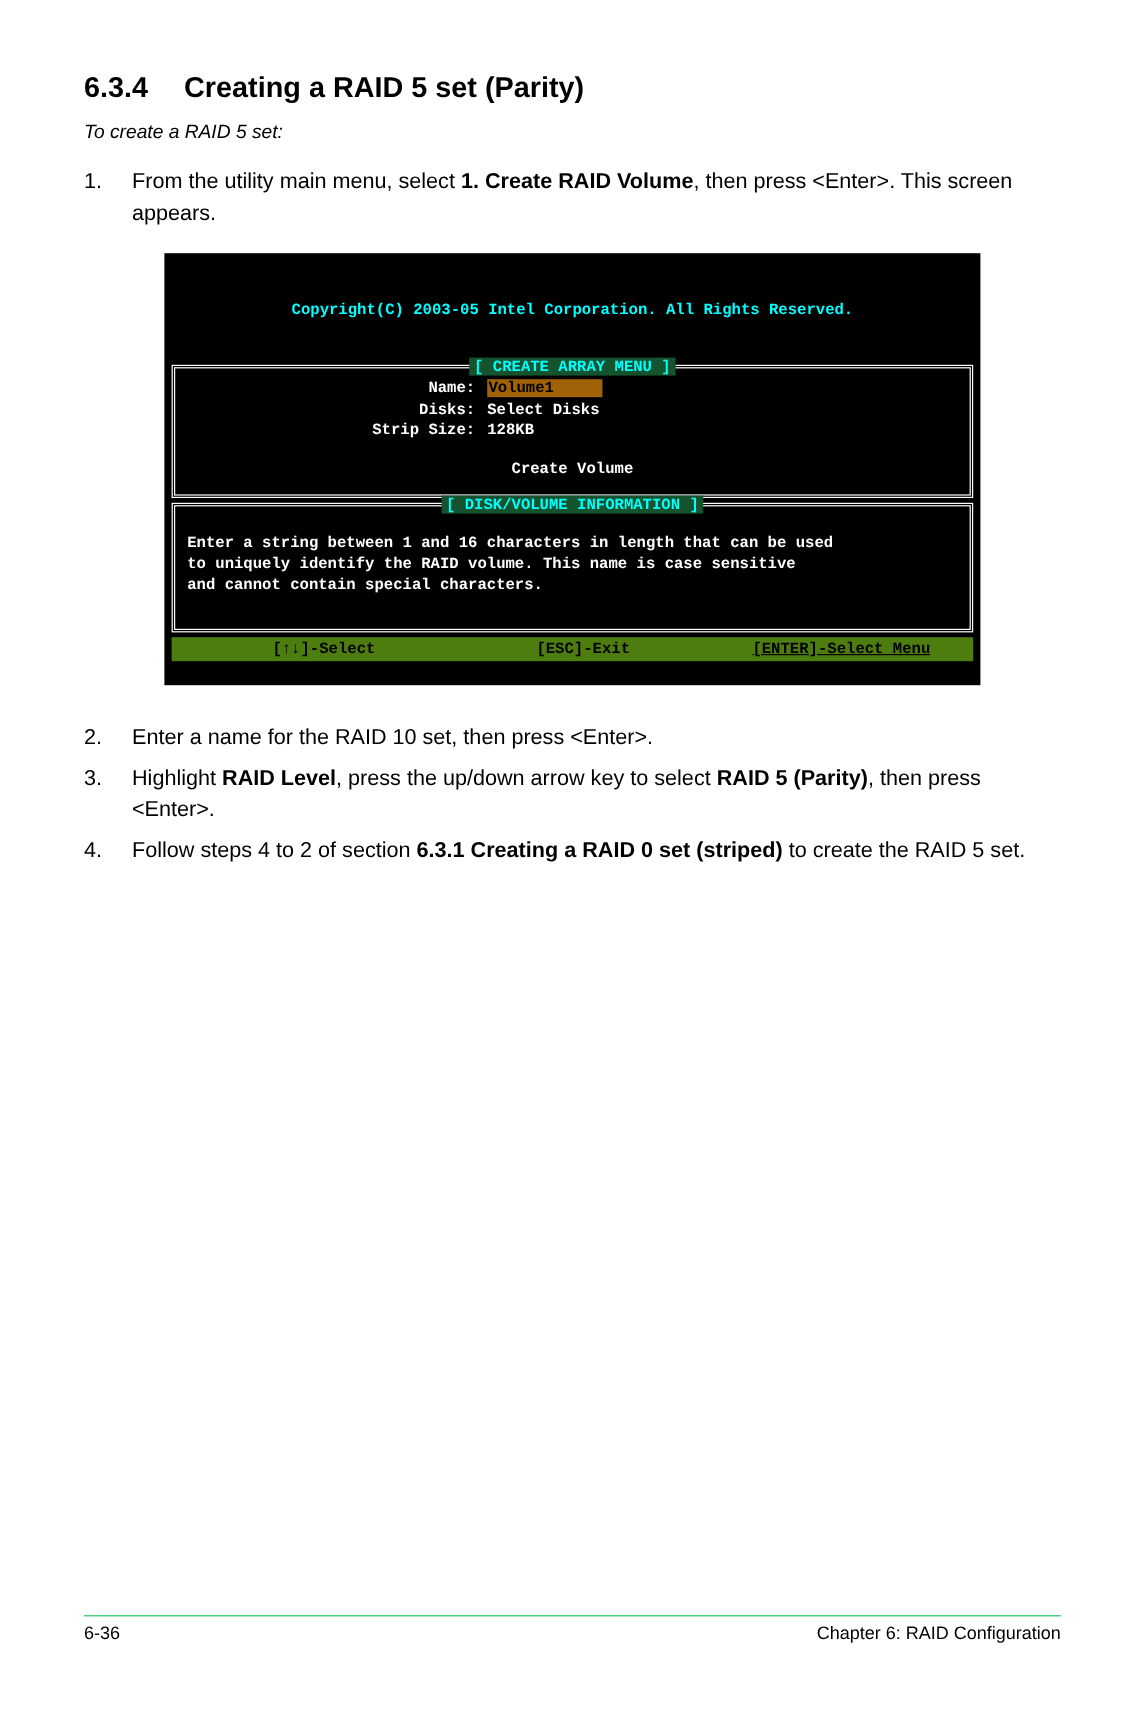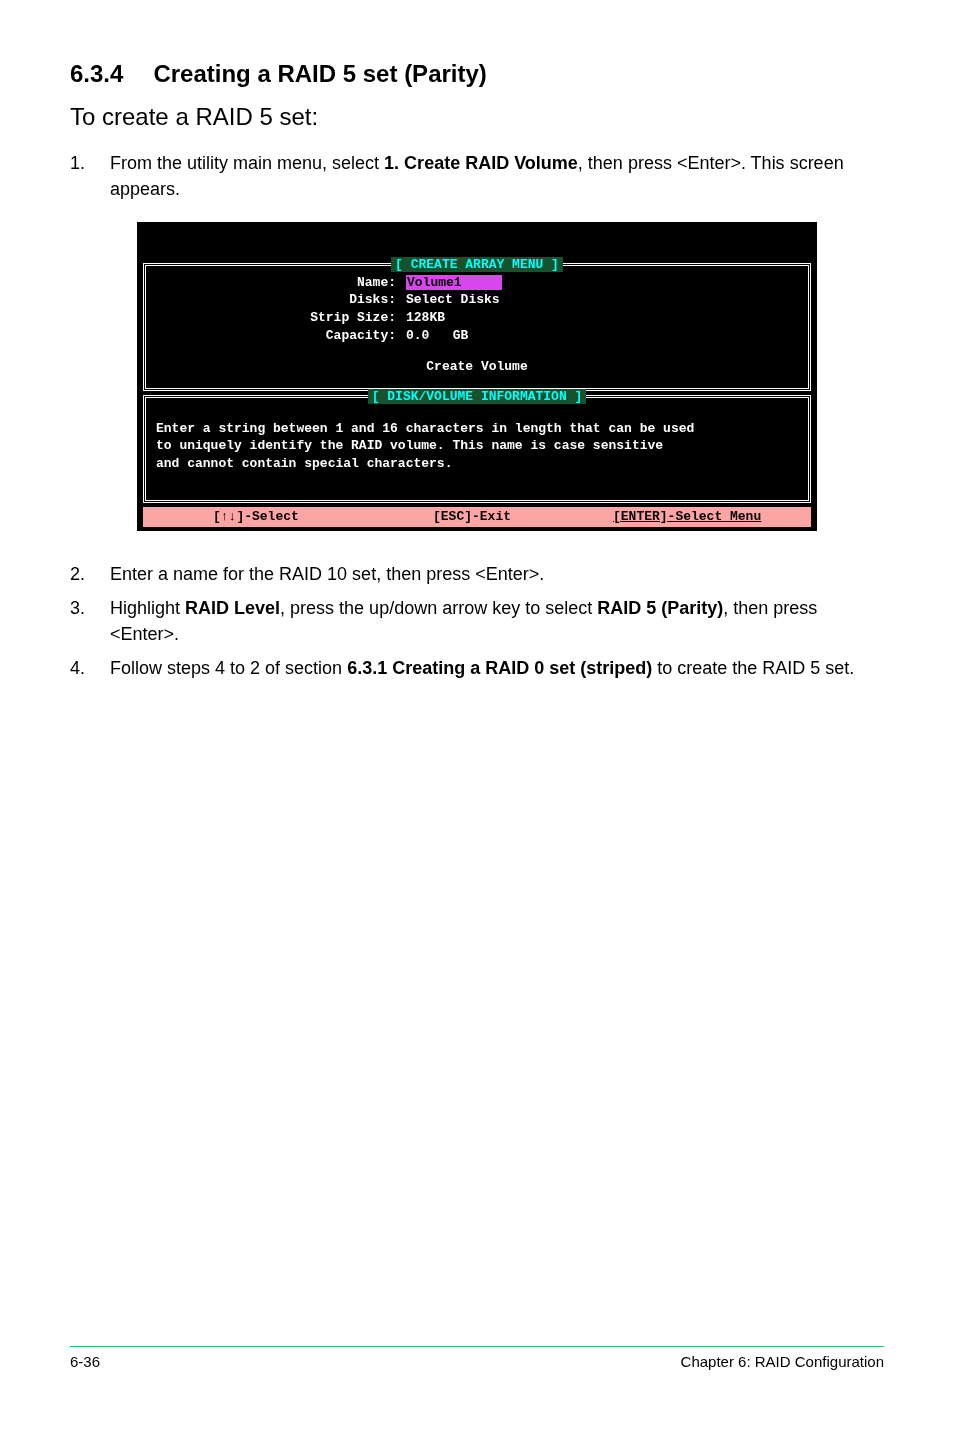--- a/index.html
+++ b/index.html
@@ -19,23 +19,24 @@
   .sec-title {
     font-size: 24px;
     font-weight: bold;
     margin: 0 0 12px 0;
   }
   .sec-num {
     display: inline-block;
     margin-right: 30px;
   }
   .body-text {
-    font-size: 24px;
+    font-size: 16px;
     line-height: 1.4;
     margin: 0 0 16px 0;
+    font-style: italic;
   }
   ol.steps {
     font-size: 18px;
     line-height: 1.45;
     padding-left: 0;
     list-style: none;
     margin: 0 0 20px 0;
   }
   ol.steps > li {
     display: flex;
@@ -94,41 +95,41 @@
     text-align: right;
     padding-right: 10px;
     white-space: pre;
   }
   .menu-val {
     flex: 1;
     text-align: left;
     white-space: pre;
   }
   .hl {
-    background: #d946ef;
+    background: #a16207;
     color: #000;
     padding: 0 1px;
   }
   .create-vol {
     text-align: center;
     margin-top: 14px;
     margin-bottom: 4px;
   }
   .info-text {
     text-align: left;
     white-space: pre-wrap;
     margin-top: 14px;
     margin-bottom: 20px;
   }
   .footer-bar {
-    background: #fca5a5;
+    background: #4d7c0f;
     color: #000;
     display: flex;
-    padding: 1px 10px;
-    margin: 0 6px 4px 6px;
+    padding: 1px 24px;
+    margin: 0 6px 20px 6px;
   }
   .footer-bar .f1 { width: 220px; padding-left: 60px; }
   .footer-bar .f2 { width: 180px; }
   .footer-bar .f3 { flex:1;text-decoration:underline; }
   .page-footer {
     position: absolute;
     bottom: 30px;
     left: 70px;
     right: 70px;
     border-top: 1px solid #22c55e;
@@ -154,41 +155,38 @@
       <span class="num">1.</span>
       <span class="txt">
         <span>From the utility main menu, select </span><b>1. Create RAID Volume</b><span>, then press &lt;Enter&gt;. This screen appears.</span>
       </span>
     </li>
   </ol>
 
   <div class="bios-wrap">
     <div class="bios">
       <div class="header">
+        <div>Copyright(C) 2003-05 Intel Corporation. All Rights Reserved.</div>
       </div>
 
       <div class="dbl-box">
         <div class="box-label"><span>[ CREATE ARRAY MENU ]</span></div>
 
         <div class="menu-row">
           <div class="menu-label">Name:</div>
           <div class="menu-val"><span class="hl">Volume1     </span></div>
         </div>
         <div class="menu-row">
           <div class="menu-label">Disks:</div>
           <div class="menu-val">Select Disks</div>
         </div>
         <div class="menu-row">
           <div class="menu-label">Strip Size:</div>
           <div class="menu-val">128KB</div>
         </div>
-        <div class="menu-row">
-          <div class="menu-label">Capacity:</div>
-          <div class="menu-val">0.0   GB</div>
-        </div>
 
         <div class="create-vol">Create Volume</div>
       </div>
 
       <div class="dbl-box">
         <div class="box-label"><span>[ DISK/VOLUME INFORMATION ]</span></div>
         <div class="info-text">Enter a string between 1 and 16 characters in length that can be used
 to uniquely identify the RAID volume. This name is case sensitive
 and cannot contain special characters.</div>
       </div>

